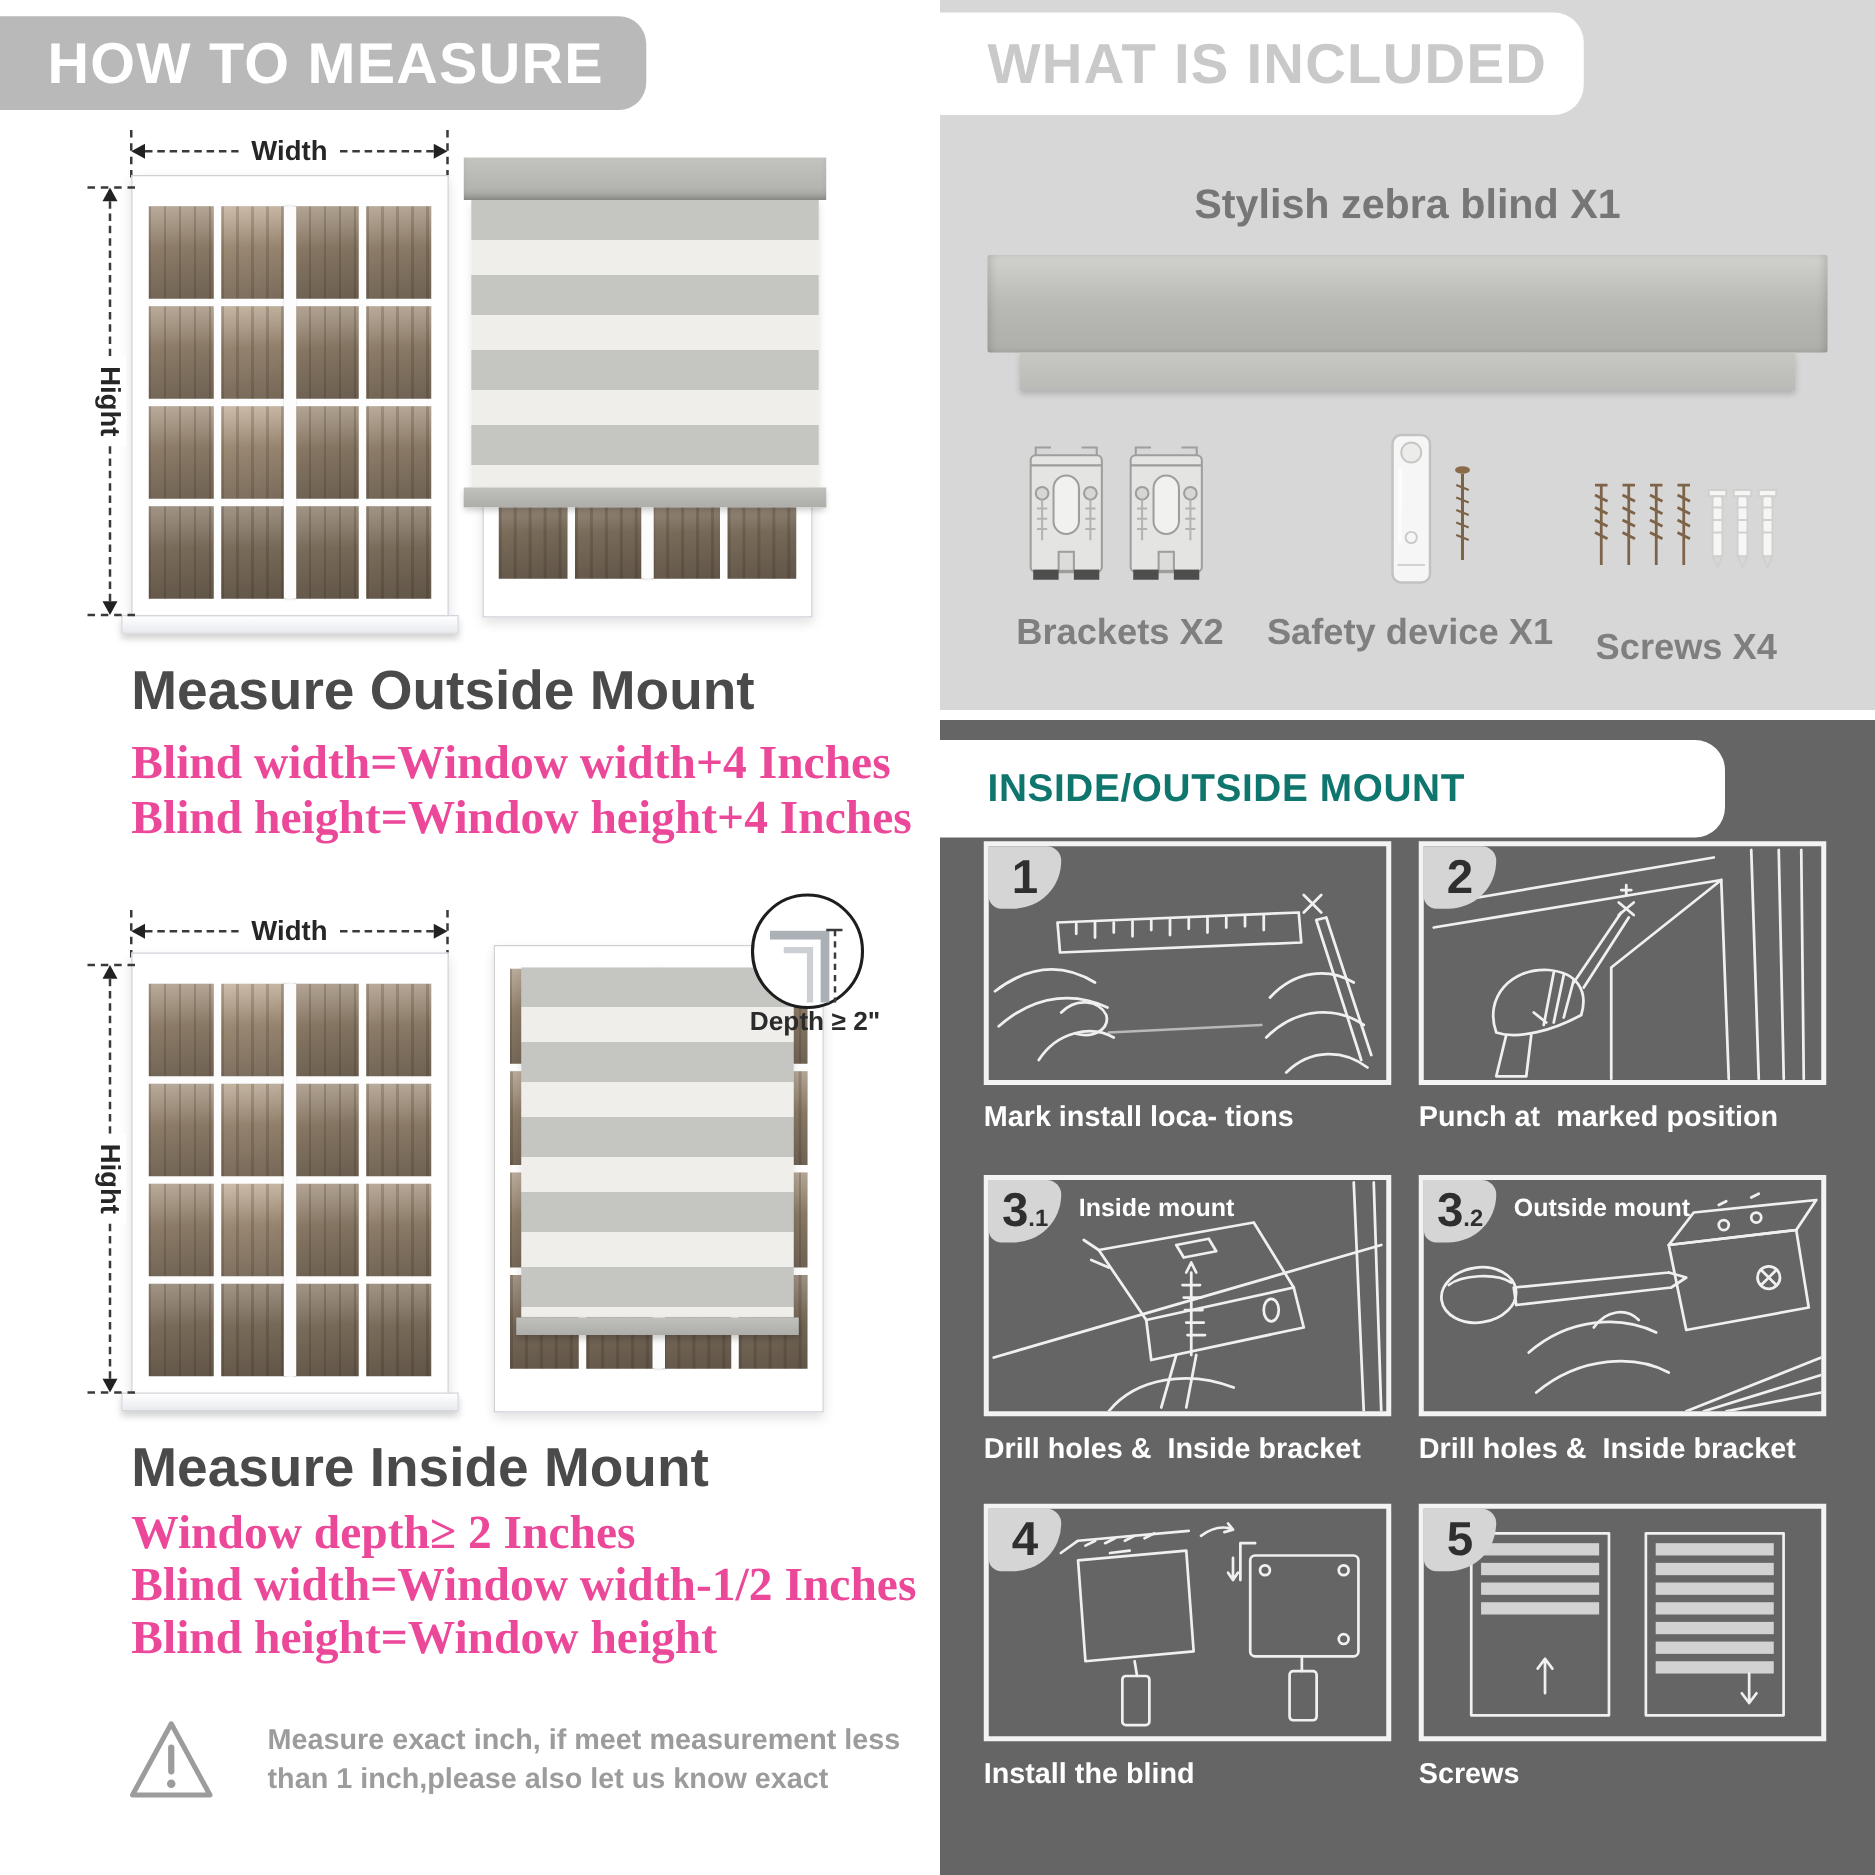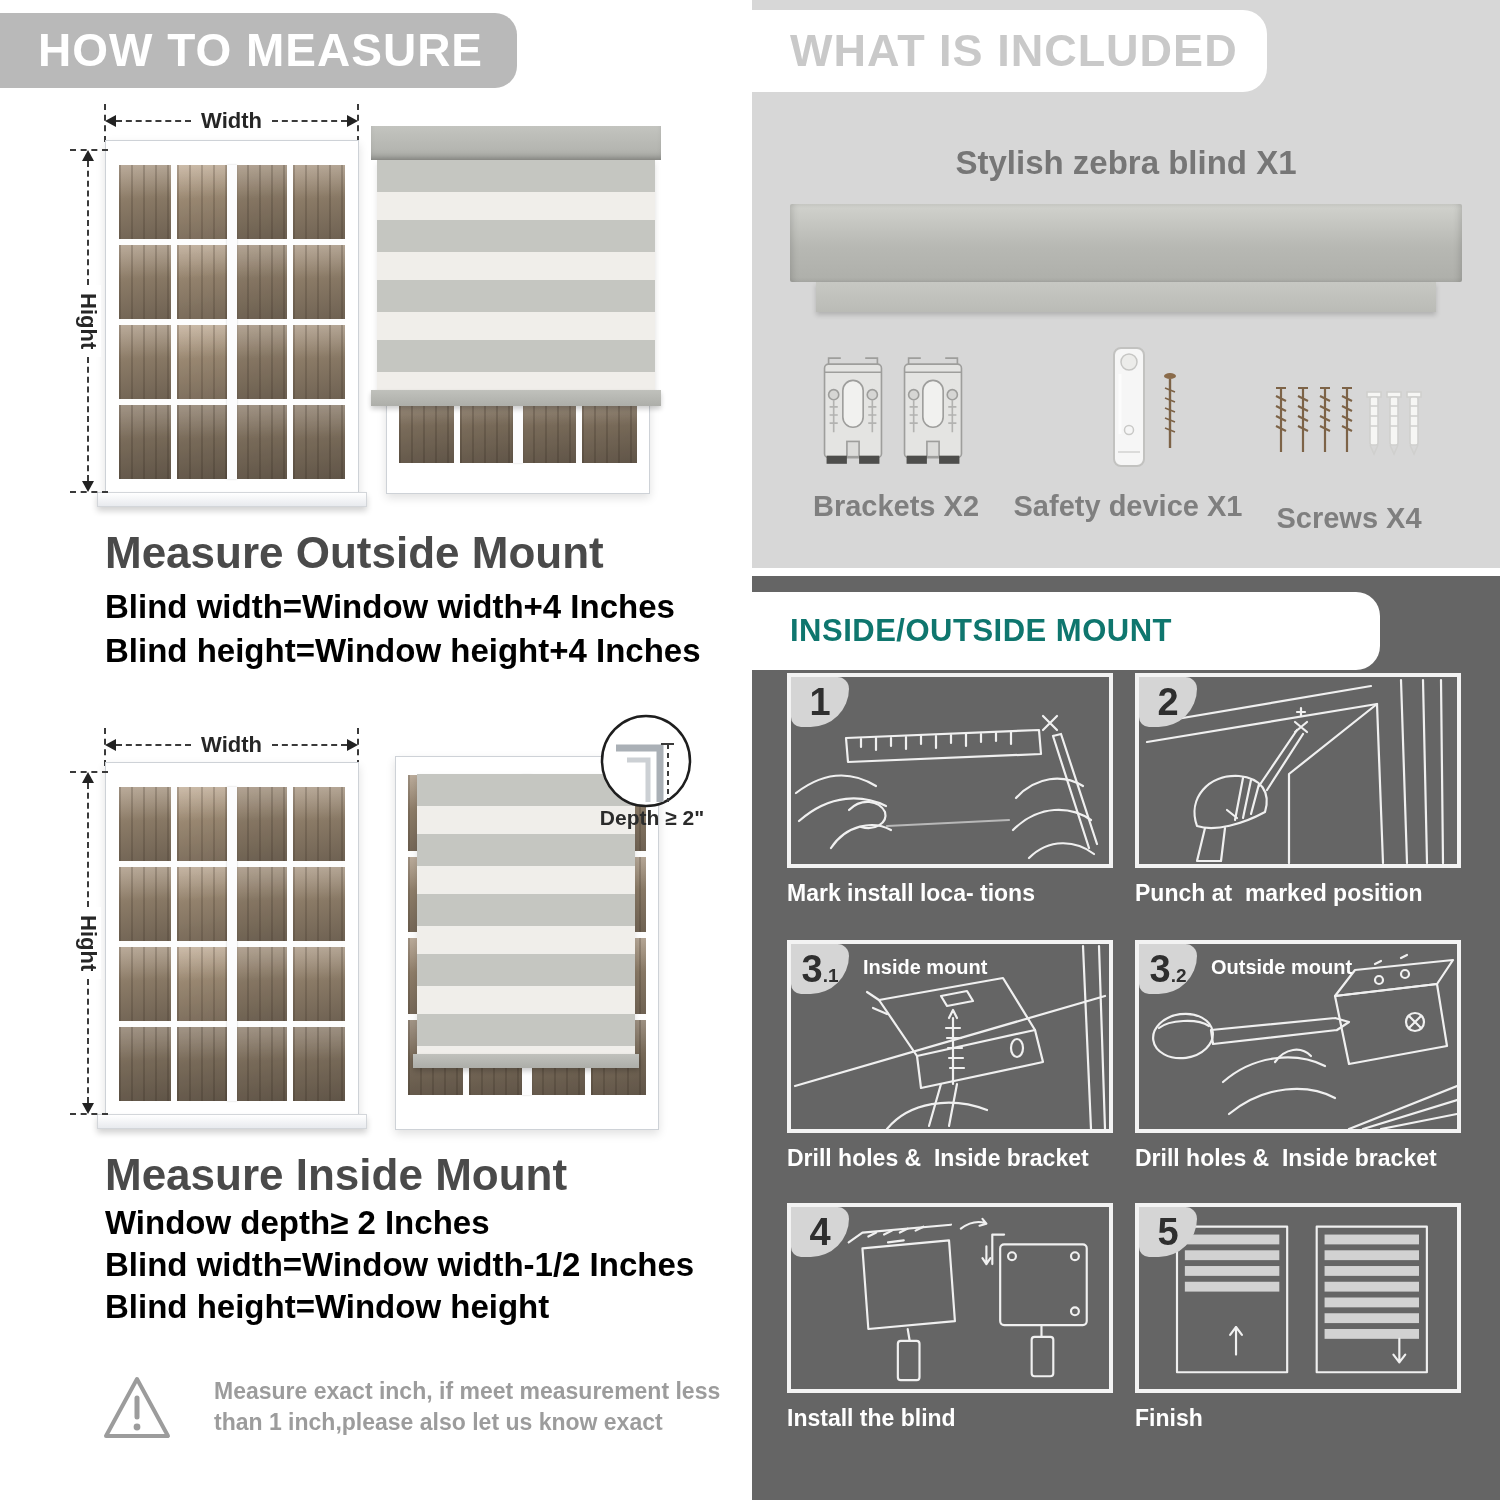--- a/index.html
+++ b/index.html
@@ -7,21 +7,21 @@
         font-family:"Liberation Sans",sans-serif;overflow:hidden;}
   .abs{position:absolute;}
 
   
   .hdr-bar{left:0;top:13px;width:517px;height:75px;background:#b9b9b9;
            border-radius:0 22px 22px 0;}
   .hdr-bar span{display:block;padding-left:38px;line-height:75px;color:#fff;
            font-size:46px;font-weight:700;letter-spacing:1px;}
 
   .h2{color:#4a4a4a;font-size:44px;font-weight:700;}
-  .sub{color:#000000;font-size:33px;font-weight:700;white-space:pre;}
+  .sub{color:#ec4899;font-size:38px;font-weight:700;white-space:pre;font-family:Liberation Serif, serif;}
 
   
   .win{position:absolute;background:#fff;border:1px solid #ced2d7;
        box-shadow:0 4px 9px rgba(0,0,0,.12);}
   .panes{position:absolute;background:#fdfdfd;display:grid;
          grid-template-columns:repeat(4,1fr);grid-template-rows:repeat(4,1fr);gap:6px;}
   .panes::after{content:'';position:absolute;top:0;bottom:0;left:calc(50% - 5px);
          width:10px;background:#fcfcfd;box-shadow:0 0 2px rgba(0,0,0,.18);}
   .pane{background:linear-gradient(168deg,#a99681 0%,#8a7a66 45%,#6e6152 100%);
         position:relative;overflow:hidden;}
@@ -469,15 +469,15 @@
           <rect x="186" y="108" width="96" height="10"></rect>
         <rect x="186" y="124" width="96" height="10"></rect>
       </g>
       <path d="M262,134 v24 M256,150 l6,8 l6,-8"></path>
     </svg>
     <div class="badge">
         <span class="n">5</span>
         <span class="s"></span>
       </div>
   </div>
-  <div class="scap" style="left:1135px;top:1405px;">Finish</div>
+  <div class="scap" style="left:1135px;top:1405px;">Screws</div>
 
 </div>
 
 </body></html>

